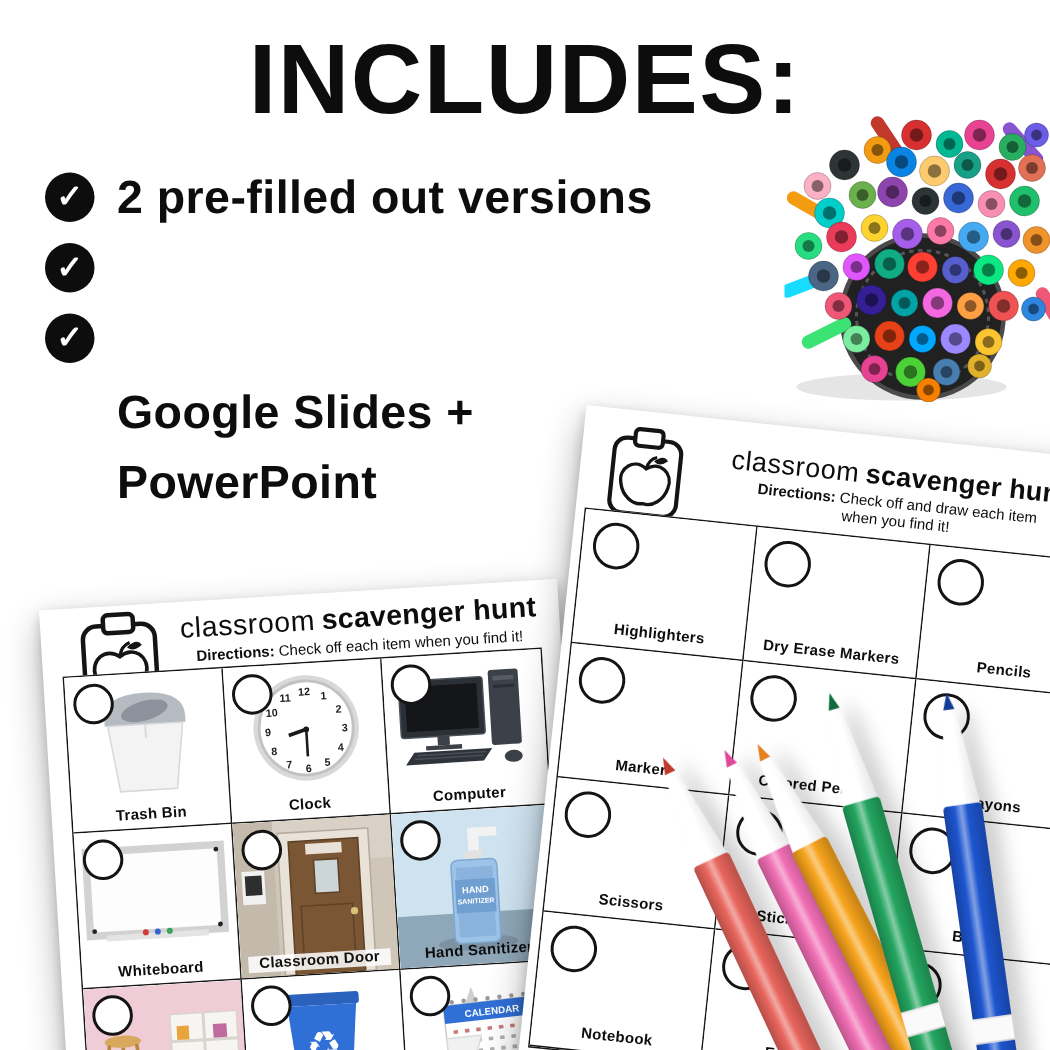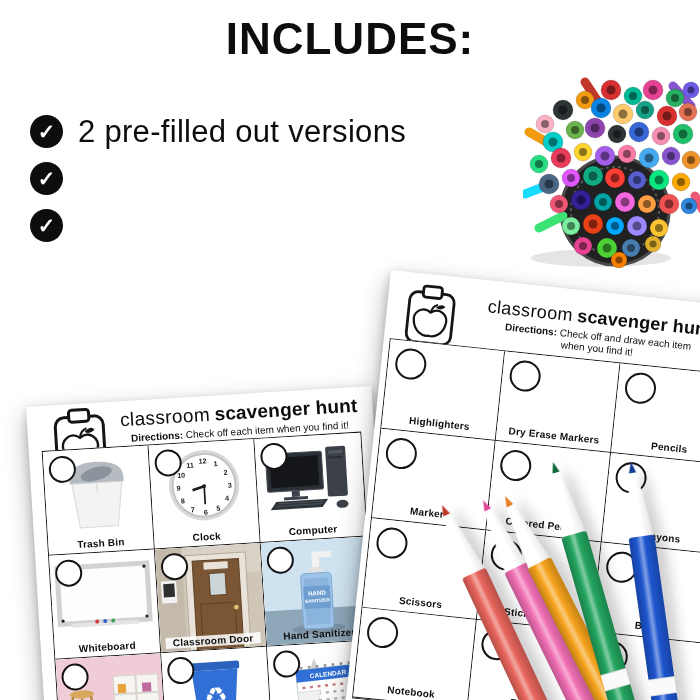--- a/index.html
+++ b/index.html
@@ -3,30 +3,30 @@
 <meta charset="utf-8">
 <style>
   html,body{margin:0;padding:0;}
   body{
     width:700px;height:700px;position:relative;overflow:hidden;
     background:#ffffff;font-family:"Liberation Sans", sans-serif;color:#0d0d0d;
   }
   
   .headline{
     position:absolute;top:14px;left:0;width:700px;text-align:center;
-    font-size:44px;font-weight:800;letter-spacing:1px;
+    font-size:66px;font-weight:800;letter-spacing:1px;
   }
   .bullets{position:absolute;top:110px;left:30px;}
   .bullet-row{display:flex;align-items:flex-start;height:47px;}
   .check{
     width:33px;height:33px;border-radius:50%;background:#0d0d0d;color:#fff;
     display:flex;align-items:center;justify-content:center;
     font-size:21px;font-weight:700;margin-top:5px;flex:0 0 33px;
   }
-  .bullet-text{font-size:31px;font-weight:400;letter-spacing:.3px;margin-left:15px;line-height:44px;white-space:nowrap;}
+  .bullet-text{font-size:31px;font-weight:700;letter-spacing:.3px;margin-left:15px;line-height:44px;white-space:nowrap;}
   .bullet-cont{margin-left:48px;font-size:31px;font-weight:600;letter-spacing:.3px;line-height:47px;white-space:nowrap;}
   
   .pen-cup{position:absolute;left:523px;top:76px;z-index:2;}
   
   .sheet{
     position:absolute;background:#fff;z-index:1;
     box-shadow:0 10px 24px rgba(0,0,0,.32), 0 3px 8px rgba(0,0,0,.18);
   }
   .sheet-left{left:26px;top:407px;width:346px;height:470px;transform:rotate(-3.5deg);transform-origin:top left;}
   .sheet-right{left:391px;top:270px;width:360px;height:540px;transform:rotate(6deg);transform-origin:top left;z-index:1;}
@@ -69,20 +69,22 @@
   <div class="bullet-row">
     <span class="check">✓</span>
     <span class="bullet-text">2 pre-filled out versions</span>
   </div>
   <div class="bullet-row">
     <span class="check">✓</span>
   </div>
   <div class="bullet-row">
     <span class="check">✓</span>
   </div>
+  <div class="bullet-cont">Google Slides +</div>
+  <div class="bullet-cont">PowerPoint</div>
 </div>
 
 <svg class="pen-cup" width="180" height="192" viewBox="0 0 180 192">
   <ellipse cx="78" cy="182" rx="70" ry="9" fill="rgba(0,0,0,0.10)"></ellipse>
   <circle id="cup-body" cx="92" cy="135" r="54" fill="#212121" stroke="#4a4a4a" stroke-width="3"></circle>
   <circle cx="92" cy="135" r="44" fill="none" stroke="#555" stroke-width="2" stroke-dasharray="3 3"></circle>
   <g id="pen-sticks" stroke-linecap="round" stroke-width="9">
       <line x1="6" y1="56" x2="34" y2="72" stroke="#f39c12"></line>
       <line x1="2" y1="118" x2="28" y2="108" stroke="#18dcff"></line>
       <line x1="150" y1="10" x2="168" y2="30" stroke="#8854d0"></line>

